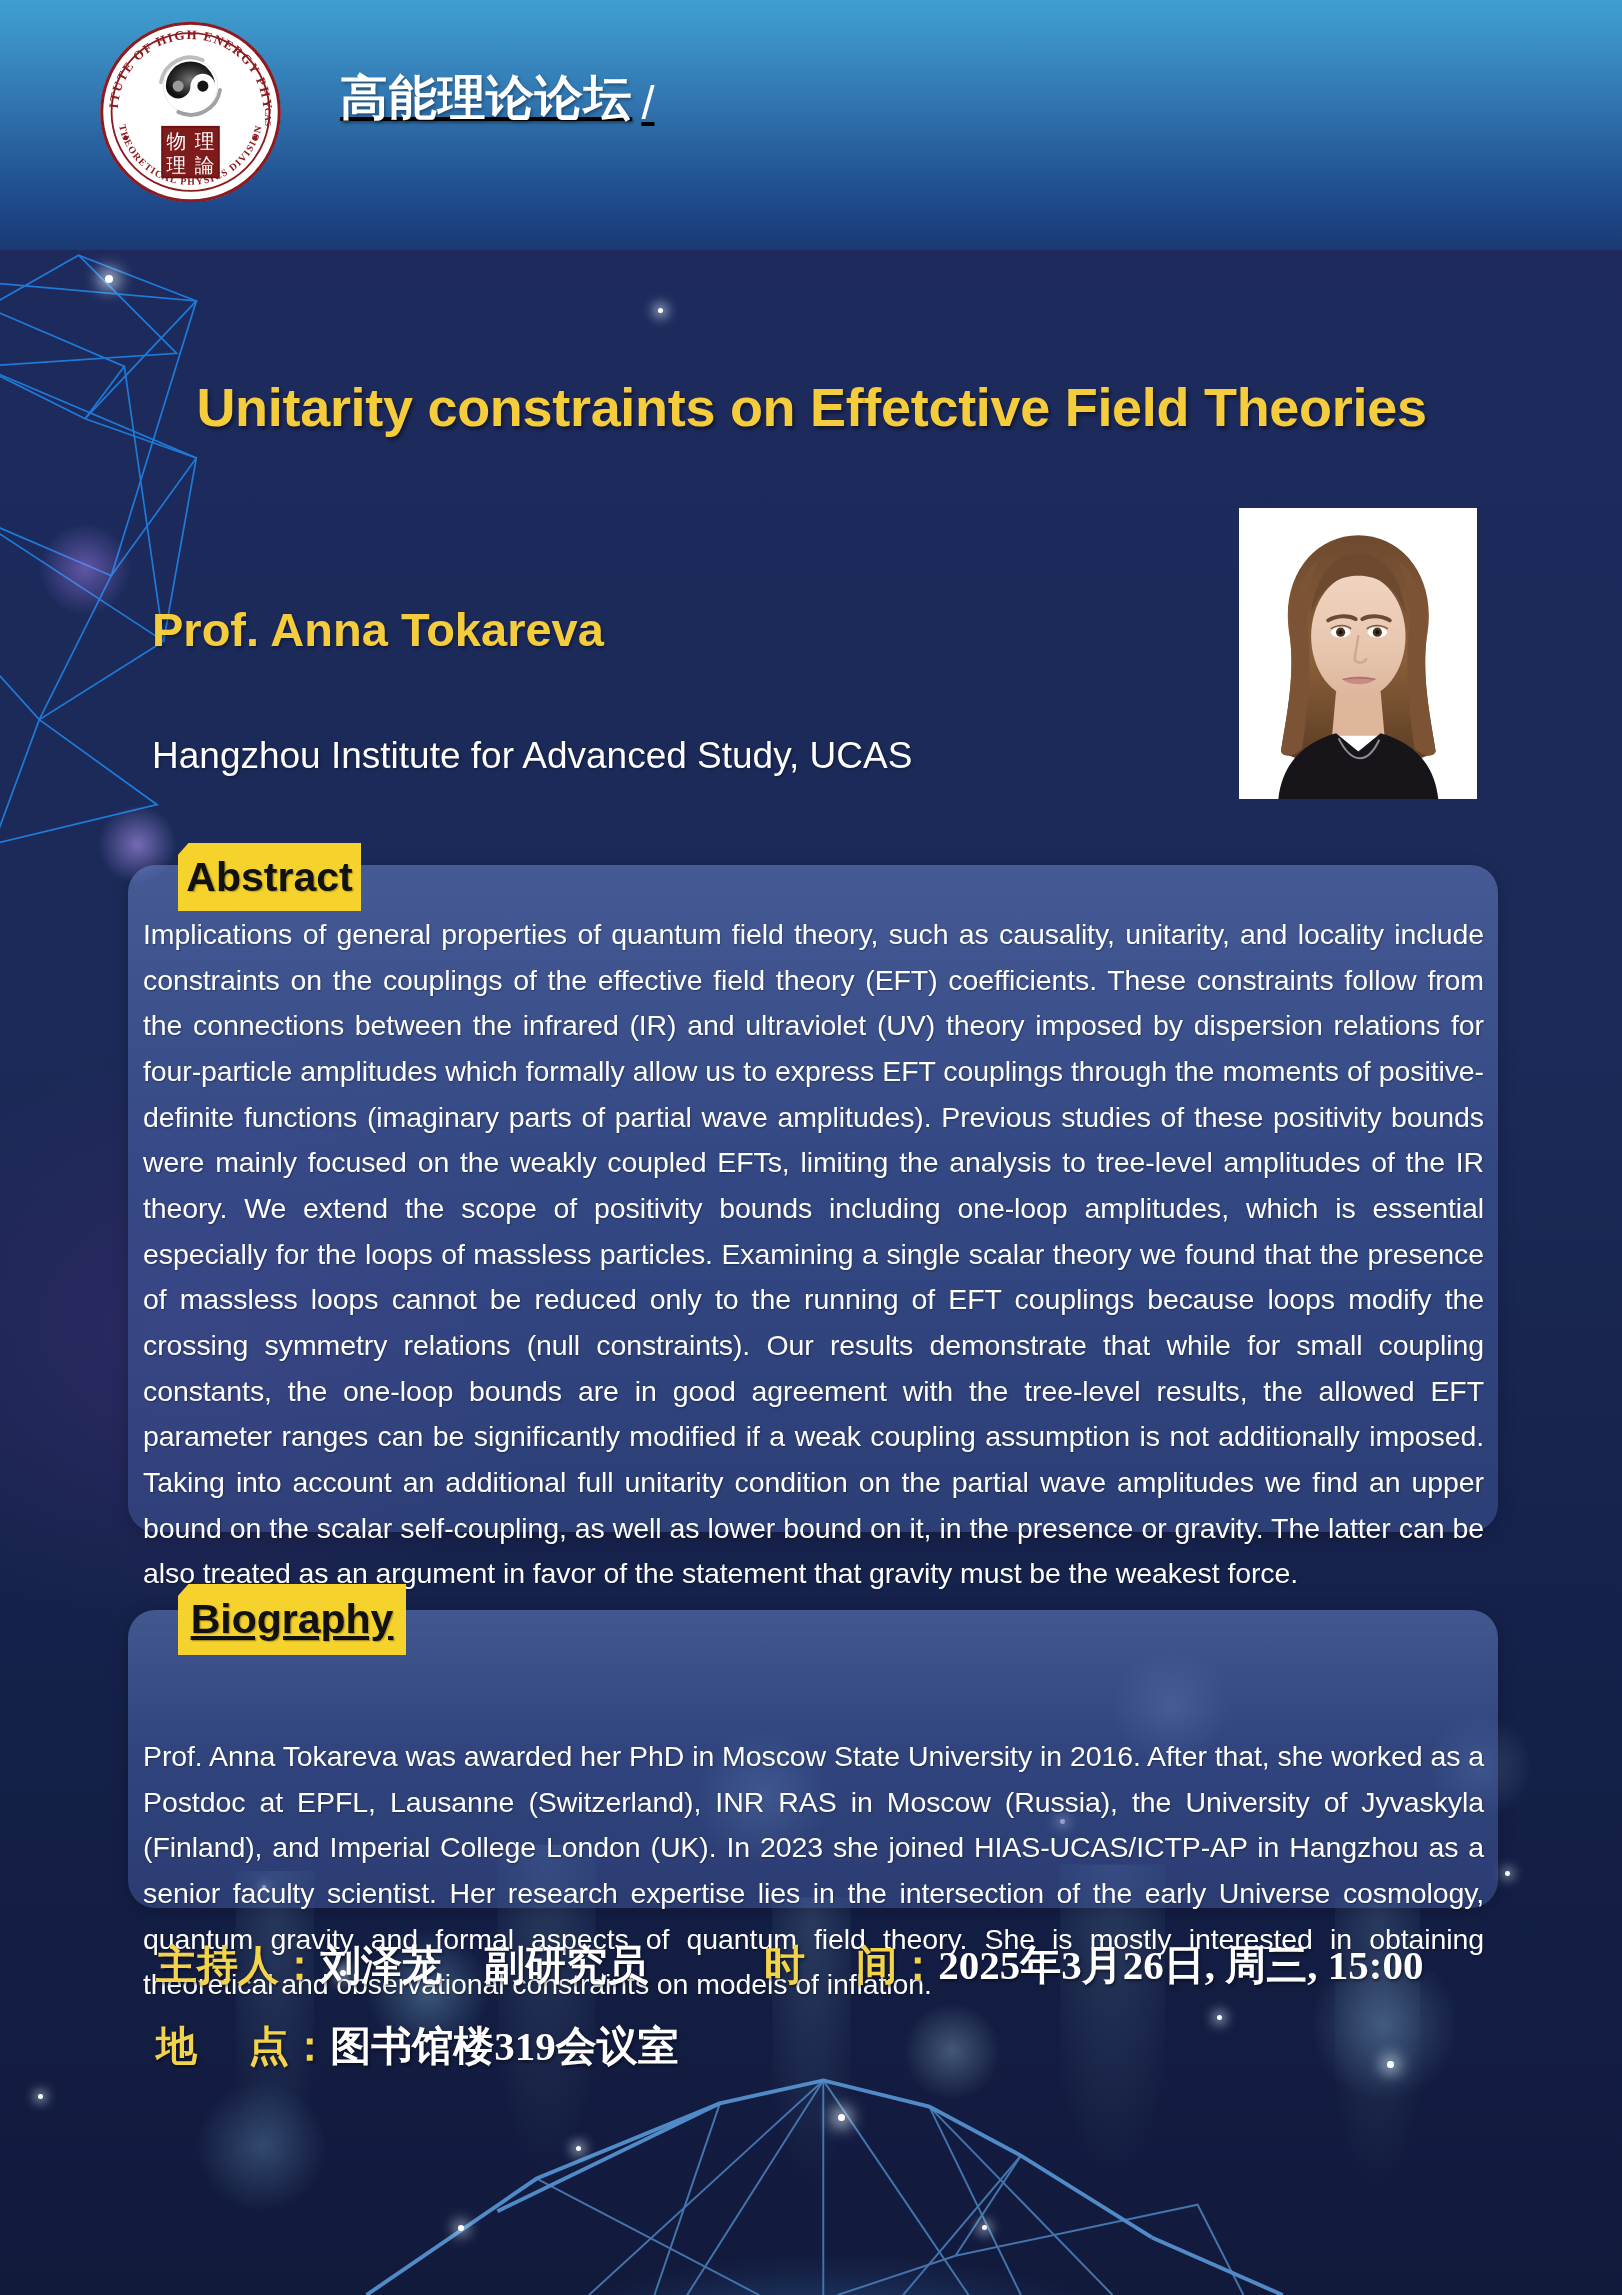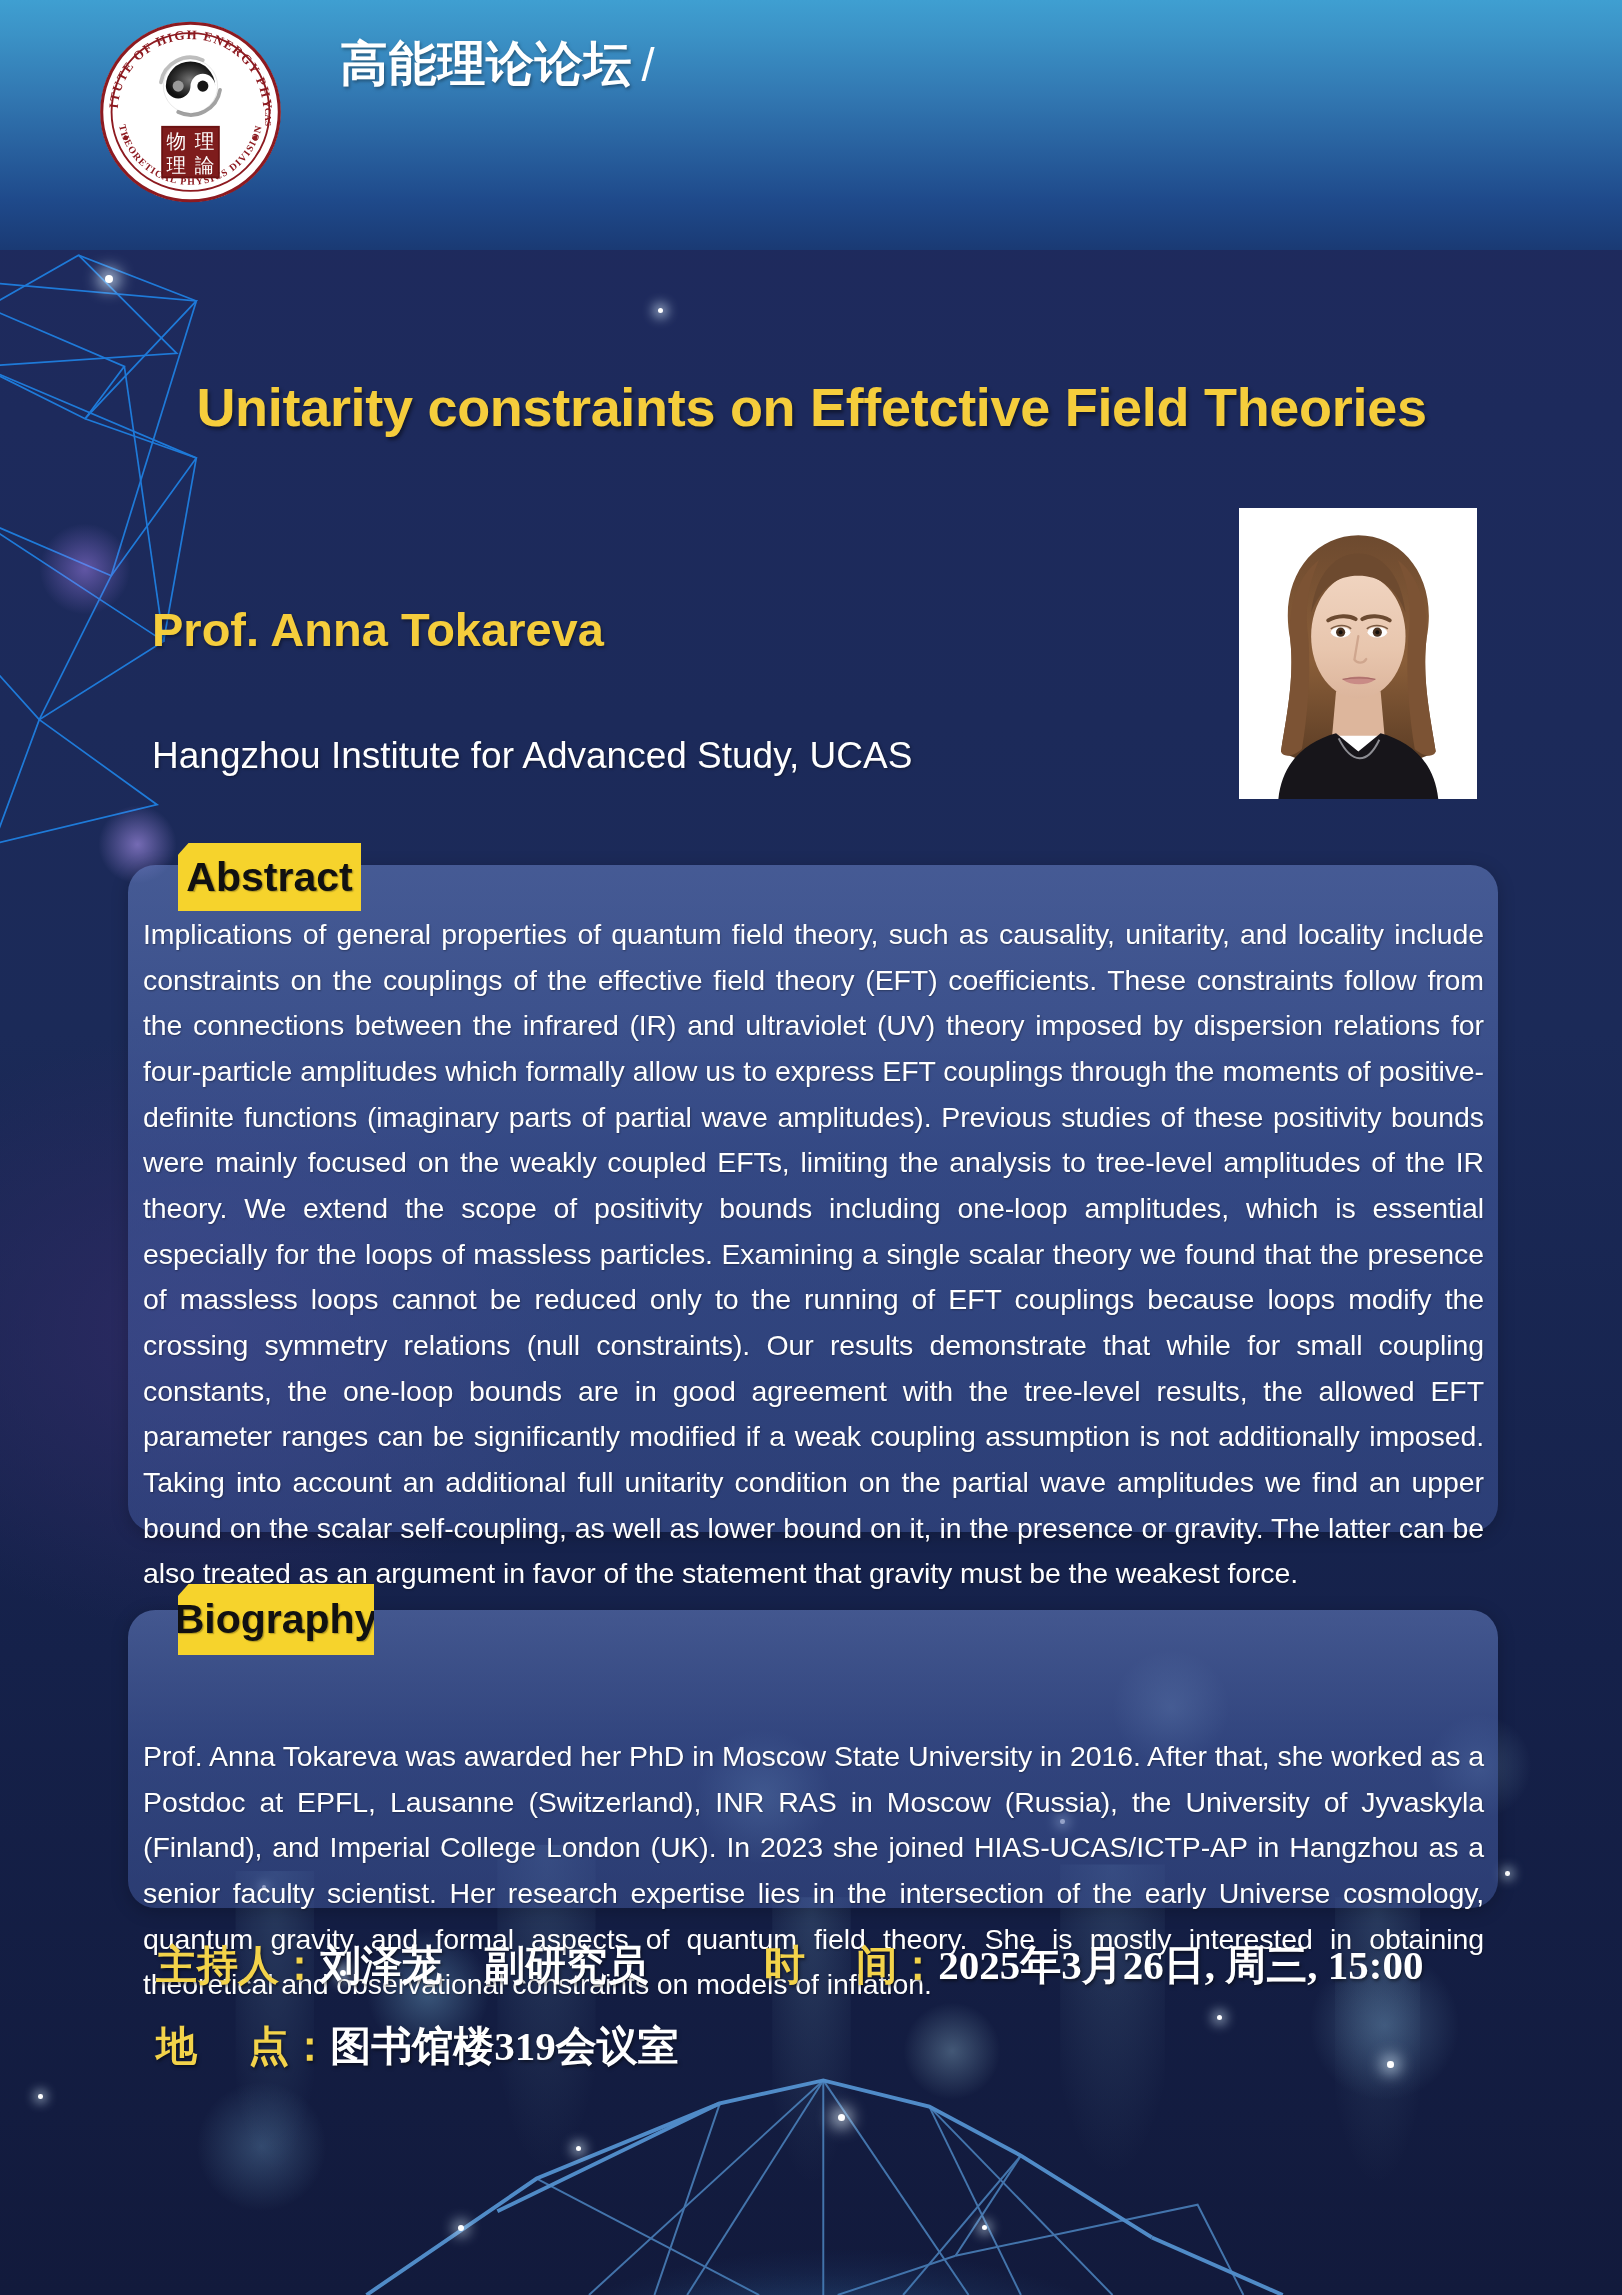--- a/index.html
+++ b/index.html
@@ -29,21 +29,21 @@
     overflow:hidden;
   }
   .header-inner { position:relative; width:100%; height:100%; }
 
   .logo-wrap { position:absolute; left:98px; top:18.3px; width:185px; height:188px; }
   .header-titles { position:absolute; left:340px; top:31px; }
   .title-en {
     font-size:49px; font-weight:bold; color:#eef6fb; letter-spacing:0.3px;
     text-shadow:1.3px 2px 3.3px rgba(0,0,0,.35); white-space:nowrap; line-height:1.2;
   }
-  .title-cn-row { margin-top:1px; display:flex; align-items:center; white-space:nowrap; }
+  .title-cn-row { margin-top:35px; display:flex; align-items:flex-end; white-space:nowrap;text-decoration:underline; }
   .title-cn-main { font-size:48px; font-weight:bold; color:#ffffff; letter-spacing:0.7px;
     text-shadow:1.3px 2px 3.3px rgba(0,0,0,.35); }
   .title-cn-sep { font-size:47px; color:#ffffff; margin:0 9.2px; font-weight:300; }
   .title-cn-sub { font-size:43px; color:#ffffff; letter-spacing:0.3px;
     text-shadow:1.3px 2px 3.3px rgba(0,0,0,.35); }
 
   
   .talk-title {
     position:absolute; left:0; top:376px; width:1623px; text-align:center;
     font-size:54px; font-weight:bold; color:#f5cd3c; letter-spacing:-0.3px;
@@ -80,21 +80,21 @@
 
   .tag {
     position:absolute; background:#f6d32c; z-index:5;
     clip-path:polygon(10.5px 0, 100% 0, 100% 100%, 0 100%, 0 11.8px);
     display:flex; align-items:center; justify-content:center;
     color:#111; font-weight:bold; font-size:41px; letter-spacing:0px;
     text-shadow:1.3px 1.3px 1.3px rgba(0,0,0,.30);
     box-shadow:2px 2px 4.6px rgba(0,0,0,.30);
   }
   #abstract-tag { left:178px; top:843px; width:183px; height:68px; }
-  #bio-tag      { left:178px; top:1584px; width:196px; height:71px; }
+  #bio-tag      { left:178px; top:1584px; width:228px; height:71px;text-decoration:underline; }
 
   .panel-body {
     position:absolute; color:#ffffff; font-size:28.5px; line-height:1.602;
     text-align:justify; text-justify:inter-word; letter-spacing:-0.1px;
     text-shadow:0.7px 1.3px 2px rgba(0,0,0,.35);
     -webkit-hyphens:none; hyphens:none;
   }
   #abstract-body { left:143px; top:912px; width:1341px; }
   #bio-body      { left:143px; top:1734px; width:1341px; }
 

